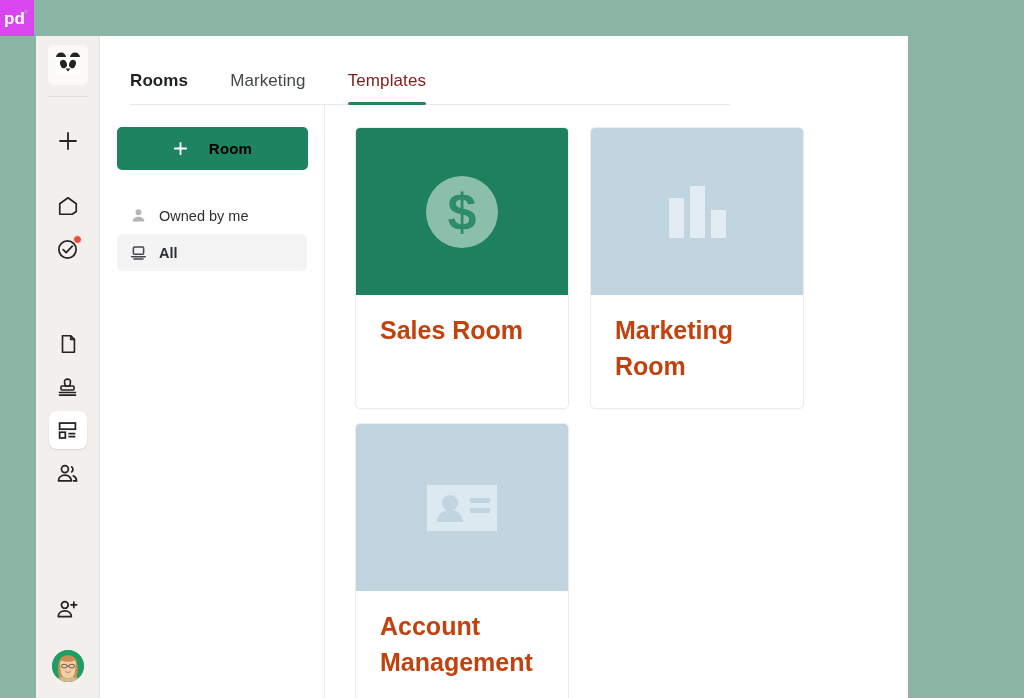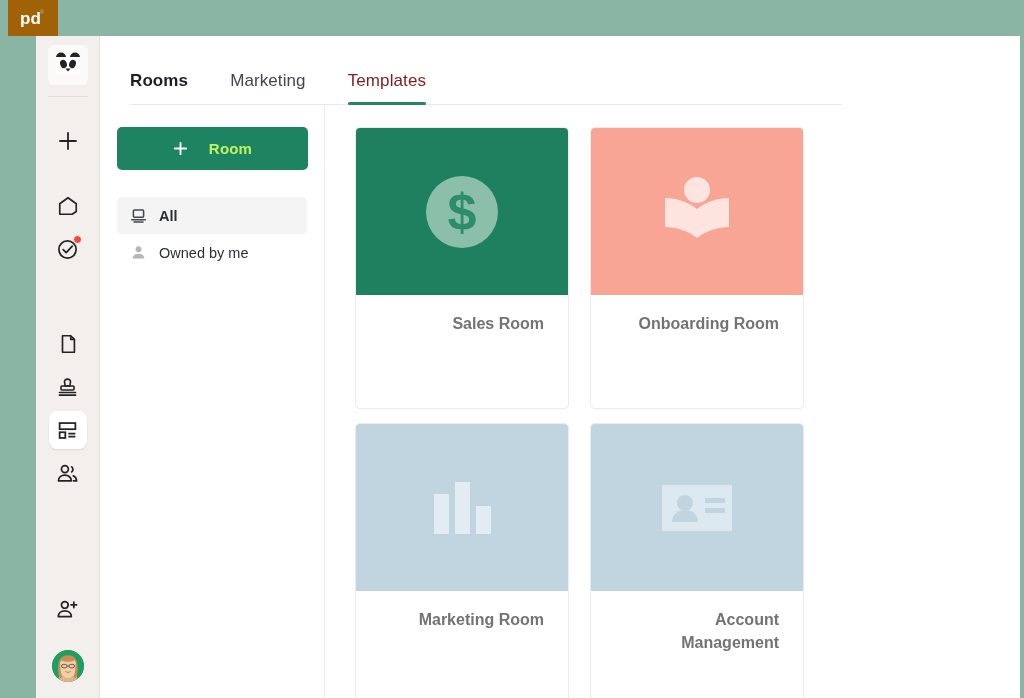--- a/index.html
+++ b/index.html
@@ -6,21 +6,21 @@
   html, body {
     width: 1024px; height: 698px;
     overflow: hidden;
     font-family: "Liberation Sans", sans-serif;
     background: #ffffff;
   }
   .screen { position: relative; width: 1024px; height: 698px; background: #8ab5a4; overflow: hidden; }
 
   
   .topbar { position: absolute; left: 0; top: 0; width: 1024px; height: 36px; background: #8ab5a4; }
-  .logo-box { position: absolute; left: 8px; top: 0; width: 50px; height: 36px; background: #a16207; display: flex; align-items: center; justify-content: center; }
+  .logo-box { position: absolute; left: 0; top: 0; width: 34px; height: 36px; background: #d946ef; display: flex; align-items: center; justify-content: center; }
   .logo-box svg { display: block; }
 
   
   .rail {
     position: absolute; left: 36px; top: 36px; width: 64px; height: 662px;
     background: #f2efec; border-right: 1px solid #e6e2de;
     display: flex; flex-direction: column; align-items: center;
   }
   .rail-logo {
     width: 40px; height: 40px; margin-top: 9px; border-radius: 6px;
@@ -32,58 +32,58 @@
     display: flex; align-items: center; justify-content: center; position: relative; cursor: pointer;
   }
   .rail-btn.active { background: #ffffff; box-shadow: 0 1px 2px rgba(0,0,0,.10); }
   .rail-gap-a { height: 20px; }
   .rail-gap-b { height: 22px; }
   .rail-spacer { flex: 1; }
   .dot-badge { position: absolute; right: 5px; top: 5px; width: 9px; height: 9px; border-radius: 50%; background: #f2483b; border: 1.5px solid #f2efec; }
   .avatar { width: 32px; height: 32px; border-radius: 50%; overflow: hidden; margin-bottom: 16px; background: #1f9d62; cursor: pointer; }
 
   
-  .panel { position: absolute; left: 100px; top: 36px; width: 920px; height: 662px; background: #ffffff; overflow: hidden; }
+  .panel { position: absolute; left: 100px; top: 36px; width: 808px; height: 662px; background: #ffffff; overflow: hidden; }
 
   .tabs { position: relative; height: 69px; padding: 0 30px; display: flex; align-items: flex-end; gap: 0; }
   .tabrow { display: flex; align-items: flex-end; gap: 0; }
   .tab {
     font-size: 17px; color: #43474d; padding: 0 0 14px 0; margin-right: 42px;
     position: relative; cursor: pointer; letter-spacing: .1px; white-space: nowrap;
   }
   .tab.title { font-weight: bold; color: #1c1f23; cursor: default; }
   .tab.active { color: #7f1d1d; }
   .tab.active::after { content: ""; position: absolute; left: 0; right: 0; bottom: 0; height: 3px; background: #25875f; border-radius: 2px; }
   .tabs-underline { position: absolute; left: 30px; right: 178px; bottom: 0; height: 1px; background: #e9e9e9; }
 
   .body { display: flex; height: 593px; }
 
   
   .filters { width: 225px; padding: 22px 17px 0 17px; border-right: 1px solid #ececec; flex: none; }
   .new-room-btn {
-    width: 191px; height: 43px; background: #1e8361; border-radius: 5px; color: #bef264;
+    width: 191px; height: 43px; background: #1e8361; border-radius: 5px; color: #000000;
     display: flex; align-items: center; justify-content: center; gap: 21px;
     font-size: 15px; font-weight: bold; cursor: pointer; letter-spacing: .2px;
   }
   .filter-list { margin-top: 27px; }
   .filter-item {
     height: 37px; display: flex; align-items: center; gap: 12px; padding: 0 12px;
     border-radius: 5px; font-size: 14.5px; color: #2c3036; cursor: pointer;
   }
   .filter-item.active { background: #f4f4f4; font-weight: bold; }
   .filter-ic { width: 18px; height: 18px; flex: none; display: flex; align-items: center; justify-content: center; }
 
   
   .cards { flex: 1; padding: 22px 0 0 30px; display: flex; flex-wrap: wrap; gap: 14px 21px; align-content: flex-start; }
   .card {
     width: 214px; background: #fff; border: 1px solid #ececec; border-radius: 5px;
     overflow: hidden; cursor: pointer; box-shadow: 0 1px 1px rgba(0,0,0,.02); flex: none;
   }
   .card-thumb { height: 167px; display: flex; align-items: center; justify-content: center; }
-  .card-label { padding: 18px 24px 24px 24px; font-size: 16px; font-weight: bold; color: #737373; line-height: 1.42; min-height: 113px; text-align: right; }
+  .card-label { padding: 18px 24px 24px 24px; font-size: 25px; font-weight: bold; color: #c2410c; line-height: 1.42; min-height: 113px; }
 </style>
 </head>
 <body>
 
 <div class="screen">
 
   <div class="topbar">
     <div class="logo-box">
       <svg width="26" height="20" viewBox="0 0 26 20" aria-hidden="true">
         <text x="0" y="16" fill="#ffffff" font-family="Liberation Sans, sans-serif" font-size="17" font-weight="bold">pd</text>
@@ -205,64 +205,54 @@
 
       <div class="filters">
         <div class="new-room-btn">
           <svg width="15" height="15" viewBox="0 0 16 16" aria-hidden="true">
             <path d="M8 2 V14 M2 8 H14" stroke="#ffffff" stroke-width="2" stroke-linecap="round"></path>
           </svg>
           <span>Room</span>
         </div>
 
         <div class="filter-list">
+          <div class="filter-item">
+            <span class="filter-ic">
+              <svg width="17" height="17" viewBox="0 0 18 18" aria-hidden="true">
+                <circle cx="9" cy="5.6" r="3.1" fill="#b6b6b6"></circle>
+                <path d="M2.8 15.4 c0-3.3 2.8-5.2 6.2-5.2 s6.2 1.9 6.2 5.2 Z" fill="#b6b6b6"></path>
+              </svg>
+            </span>
+            <span>Owned by me</span>
+          </div>
+
           <div class="filter-item active">
             <span class="filter-ic">
               <svg width="17" height="17" viewBox="0 0 18 18" aria-hidden="true">
                 <rect x="3.6" y="3.2" width="10.8" height="7.6" rx="1" fill="none" stroke="#43474d" stroke-width="1.6"></rect>
                 <path d="M1.8 13.4 H16.2 M4.2 15.8 H13.8" stroke="#43474d" stroke-width="1.6" stroke-linecap="round"></path>
               </svg>
             </span>
             <span>All</span>
           </div>
-
-          <div class="filter-item">
-            <span class="filter-ic">
-              <svg width="17" height="17" viewBox="0 0 18 18" aria-hidden="true">
-                <circle cx="9" cy="5.6" r="3.1" fill="#b6b6b6"></circle>
-                <path d="M2.8 15.4 c0-3.3 2.8-5.2 6.2-5.2 s6.2 1.9 6.2 5.2 Z" fill="#b6b6b6"></path>
-              </svg>
-            </span>
-            <span>Owned by me</span>
-          </div>
         </div>
       </div>
 
       <div class="cards">
 
         <div class="card">
           <div class="card-thumb" style="background:#1f8060">
             <svg width="84" height="84" viewBox="0 0 84 84" aria-hidden="true">
               <circle cx="42" cy="42" r="36" fill="#8bbfaa"></circle>
               <text x="42" y="60" text-anchor="middle" fill="#2e8c6a" font-family="Liberation Sans, sans-serif" font-size="52" font-weight="bold">$</text>
             </svg>
           </div>
           <div class="card-label">Sales Room</div>
         </div>
 
-        <div class="card">
-          <div class="card-thumb" style="background:#f9a596">
-            <svg width="84" height="84" viewBox="0 0 84 84" aria-hidden="true">
-              <circle cx="42" cy="20" r="13" fill="#fde4de"></circle>
-              <path d="M10 28 c11 0 22 3.5 32 11 v29 c-10-7.5-21-11-32-11 Z" fill="#fde4de"></path>
-              <path d="M74 28 c-11 0-22 3.5-32 11 v29 c10-7.5 21-11 32-11 Z" fill="#fde4de"></path>
-            </svg>
-          </div>
-          <div class="card-label">Onboarding Room</div>
-        </div>
 
         <div class="card">
           <div class="card-thumb" style="background:#c1d5e0">
             <svg width="84" height="84" viewBox="0 0 84 84" aria-hidden="true">
               <rect x="14" y="28" width="15" height="40" fill="#e3ecf2"></rect>
               <rect x="35" y="16" width="15" height="52" fill="#e3ecf2"></rect>
               <rect x="56" y="40" width="15" height="28" fill="#e3ecf2"></rect>
             </svg>
           </div>
           <div class="card-label">Marketing Room</div>

